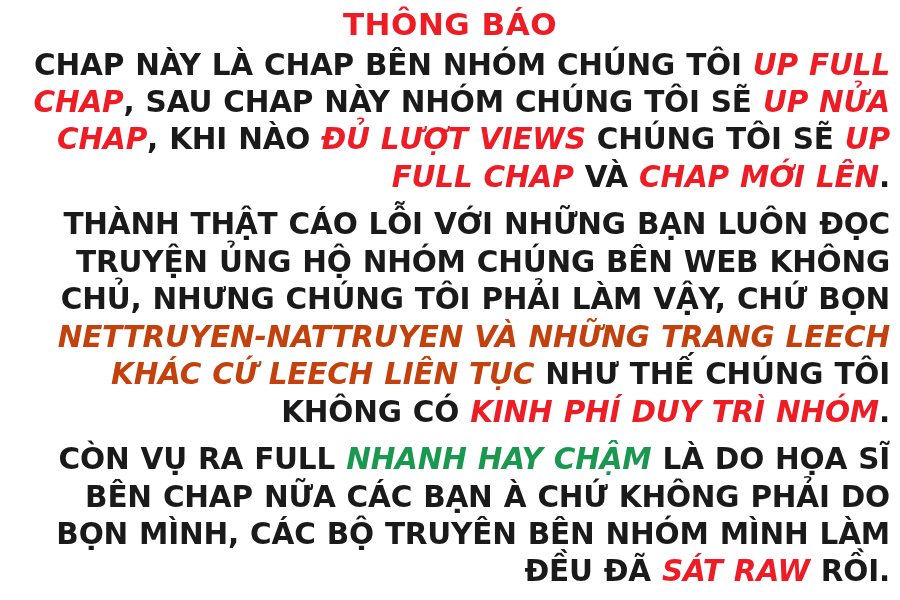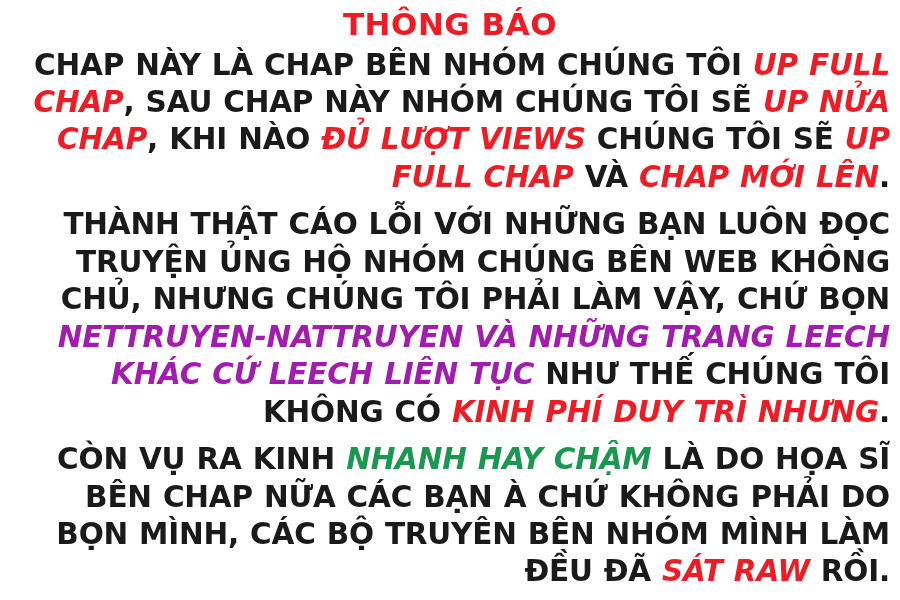--- a/index.html
+++ b/index.html
@@ -41,21 +41,21 @@
     word-spacing: 1px;
   }
   .para span {
     font-weight: bold;
   }
   .red {
     color: #ee1c25;
     font-style: italic;
   }
   .orange {
-    color: #a21caf;
+    color: #c2410c;
     font-style: italic;
   }
   .green {
     color: #1a9850;
     font-style: italic;
     margin-top: 11px;
   }
   .blk {
     color: #1a1a1a;
   }
@@ -65,15 +65,15 @@
   .para3 {
     margin-top: 10px;
   }
 </style>
 </head>
 <body>
 
 <div id="notice-page">
   <div class="notice-title">THÔNG BÁO</div>
   <div class="para para1"><span class="blk">CHAP NÀY LÀ CHAP BÊN NHÓM CHÚNG TÔI </span><span class="red">UP FULL CHAP</span><span class="blk">, SAU CHAP NÀY NHÓM CHÚNG TÔI SẼ </span><span class="red">UP NỬA CHAP</span><span class="blk">, KHI NÀO </span><span class="red">ĐỦ LƯỢT VIEWS</span><span class="blk"> CHÚNG TÔI SẼ </span><span class="red">UP FULL CHAP</span><span class="blk"> VÀ </span><span class="red">CHAP MỚI LÊN</span><span class="blk">.</span></div>
-  <div class="para para2"><span class="blk">THÀNH THẬT CÁO LỖI VỚI NHỮNG BẠN LUÔN ĐỌC TRUYỆN ỦNG HỘ NHÓM CHÚNG BÊN WEB KHÔNG CHỦ, NHƯNG CHÚNG TÔI PHẢI LÀM VẬY, CHỨ BỌN </span><span class="orange">NETTRUYEN-NATTRUYEN VÀ NHỮNG TRANG LEECH KHÁC CỨ LEECH LIÊN TỤC</span><span class="blk"> NHƯ THẾ CHÚNG TÔI KHÔNG CÓ </span><span class="red">KINH PHÍ DUY TRÌ NHƯNG</span><span class="blk">.</span></div>
-  <div class="para para3"><span class="blk">CÒN VỤ RA KINH </span><span class="green">NHANH HAY CHẬM</span><span class="blk"> LÀ DO HỌA SĨ BÊN CHAP NỮA CÁC BẠN À CHỨ KHÔNG PHẢI DO BỌN MÌNH, CÁC BỘ TRUYÊN BÊN NHÓM MÌNH LÀM ĐỀU ĐÃ </span><span class="red">SÁT RAW</span><span class="blk"> RỒI.</span></div>
+  <div class="para para2"><span class="blk">THÀNH THẬT CÁO LỖI VỚI NHỮNG BẠN LUÔN ĐỌC TRUYỆN ỦNG HỘ NHÓM CHÚNG BÊN WEB KHÔNG CHỦ, NHƯNG CHÚNG TÔI PHẢI LÀM VẬY, CHỨ BỌN </span><span class="orange">NETTRUYEN-NATTRUYEN VÀ NHỮNG TRANG LEECH KHÁC CỨ LEECH LIÊN TỤC</span><span class="blk"> NHƯ THẾ CHÚNG TÔI KHÔNG CÓ </span><span class="red">KINH PHÍ DUY TRÌ NHÓM</span><span class="blk">.</span></div>
+  <div class="para para3"><span class="blk">CÒN VỤ RA FULL </span><span class="green">NHANH HAY CHẬM</span><span class="blk"> LÀ DO HỌA SĨ BÊN CHAP NỮA CÁC BẠN À CHỨ KHÔNG PHẢI DO BỌN MÌNH, CÁC BỘ TRUYÊN BÊN NHÓM MÌNH LÀM ĐỀU ĐÃ </span><span class="red">SÁT RAW</span><span class="blk"> RỒI.</span></div>
 </div>
 
 </body></html>

